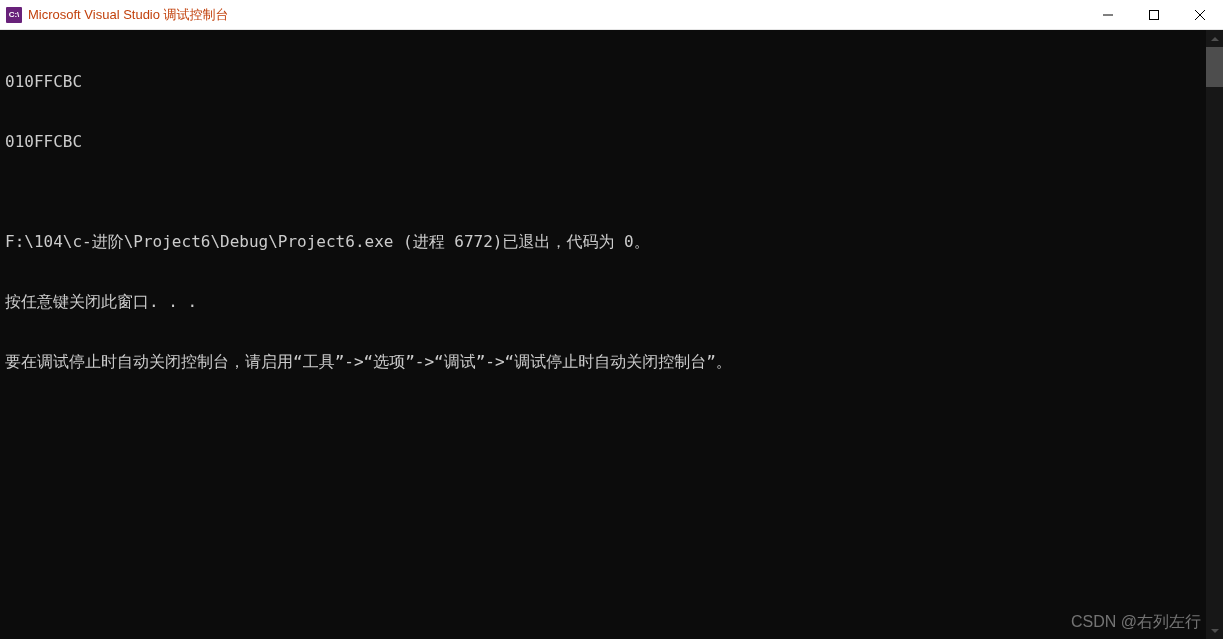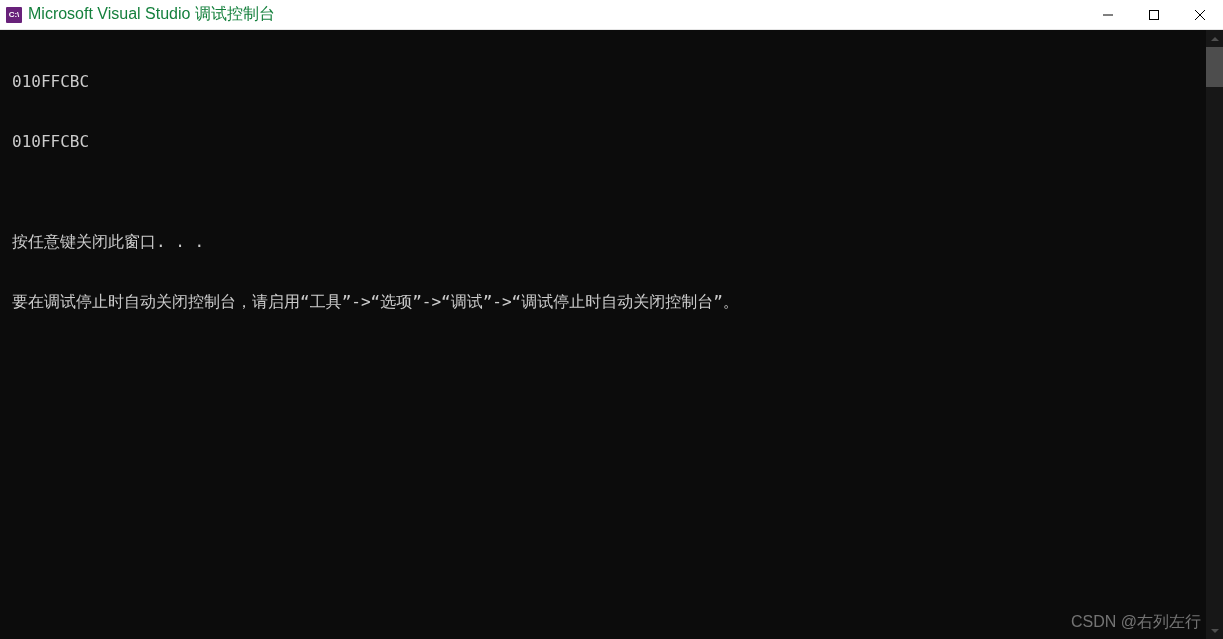--- a/index.html
+++ b/index.html
@@ -34,22 +34,22 @@
       margin-right: 6px;
       border-radius: 1px;
     }
     .app-icon-text {
       color: #ffffff;
       font-size: 8px;
       font-weight: bold;
       font-family: Arial, sans-serif;
     }
     .window-title {
-      font-size: 16px;
-      color: #15803d;
+      font-size: 13px;
+      color: #c2410c;
       flex: 1;
     }
     .window-controls {
       display: flex;
       height: 100%;
     }
     .win-btn {
       width: 46px;
       height: 100%;
       display: flex;
@@ -65,21 +65,21 @@
       height: 10px;
     }
     .console-area {
       background: #0c0c0c;
       height: calc(100% - 30px);
       position: relative;
       display: flex;
     }
     .console-content {
       flex: 1;
-      padding: 2px 0 0 12px;
+      padding: 2px 0 0 5px;
       font-family: "NSimSun", "SimSun", "Consolas", monospace;
       font-size: 16px;
       line-height: 20px;
       color: #cccccc;
       white-space: pre;
       overflow: hidden;
     }
     .console-line {
       display: block;
     }
@@ -156,20 +156,21 @@
         </svg>
     </button>
   </div>
 </div>
 
 <div class="console-area">
   <div class="console-content">
     <span class="console-line">010FFCBC</span>
     <span class="console-line">010FFCBC</span>
     <span class="console-line"></span>
+    <span class="console-line">F:\104\c-进阶\Project6\Debug\Project6.exe (进程 6772)已退出，代码为 0。</span>
     <span class="console-line">按任意键关闭此窗口. . .</span>
     <span class="console-line">要在调试停止时自动关闭控制台，请启用“工具”-&gt;“选项”-&gt;“调试”-&gt;“调试停止时自动关闭控制台”。</span>
   </div>
   <div class="scrollbar">
     <div class="scroll-up">
       <div class="scroll-arrow"></div>
     </div>
     <div class="scroll-thumb"></div>
     <div class="scroll-down">
       <div class="scroll-arrow"></div>

